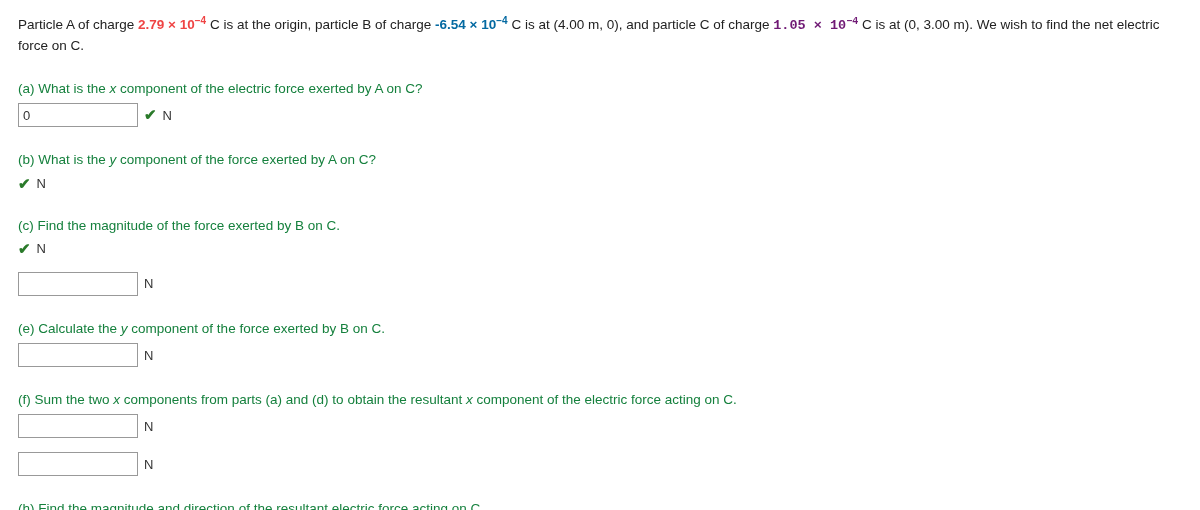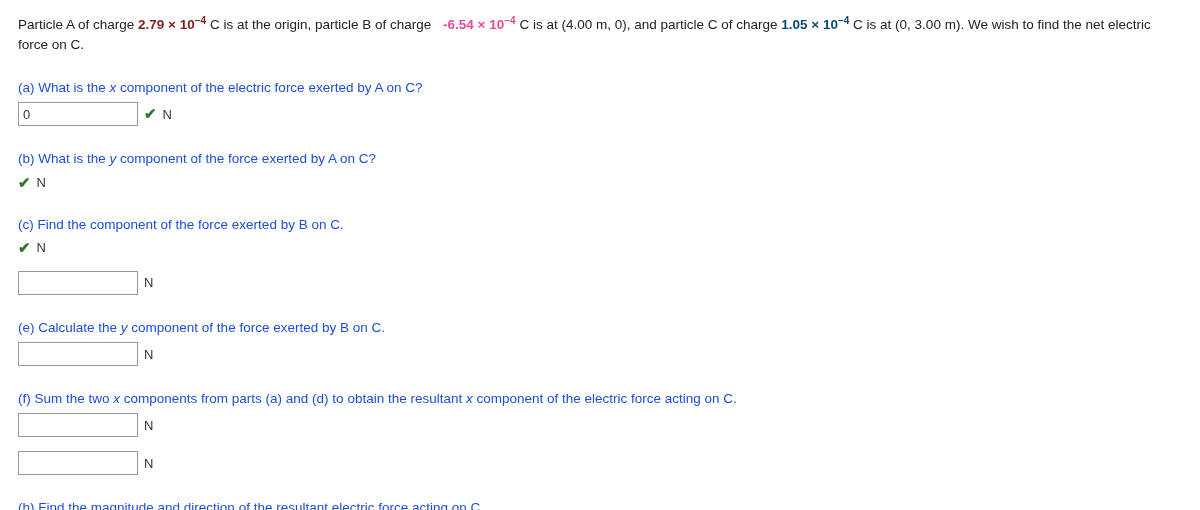--- a/index.html
+++ b/index.html
@@ -11,30 +11,30 @@
       padding: 12px 18px;
       width: 1200px;
       min-height: 510px;
     }
     .problem-statement {
       font-size: 13.5px;
       line-height: 1.5;
       margin-bottom: 14px;
       color: #222;
     }
-    .highlight-orange { color: #7f1d1d; font-weight: bold; }
-    .highlight-red { color: #ec4899; font-weight: bold; margin-left: 8px; }
-    .highlight-blue { color: #0c4a6e; font-weight: bold; }
+    .highlight-orange { color: #ef4444; font-weight: bold; }
+    .highlight-red { color: #0369a1; font-weight: bold; }
+    .highlight-blue { color: #701a75; font-weight: bold; font-family: Liberation Mono, monospace; }
     .part {
       margin-bottom: 14px;
     }
     .part-label {
       font-size: 13.5px;
       margin-bottom: 4px;
-      color: #1d4ed8;
+      color: #15803d;
       line-height: 1.5;
       margin-top: 23px;
     }
     .part-label i { font-style: italic; }
     .input-row {
       display: flex;
       align-items: center;
       gap: 6px;
     }
     .answer-input {
@@ -81,21 +81,21 @@
     (b) What is the <i>y</i> component of the force exerted by A on C?
   </div>
   <div class="input-row">
     <span class="check-icon">✔</span>
     <span class="unit-label">N</span>
   </div>
 </div>
 
 <div class="part">
   <div class="part-label">
-    (c) Find the component of the force exerted by B on C.
+    (c) Find the magnitude of the force exerted by B on C.
   </div>
   <div class="input-row">
     <span class="check-icon">✔</span>
     <span class="unit-label">N</span>
   </div>
 </div>
 
 <div class="part">
   <div class="input-row">
     <input class="answer-input" type="text" value="" style="">

